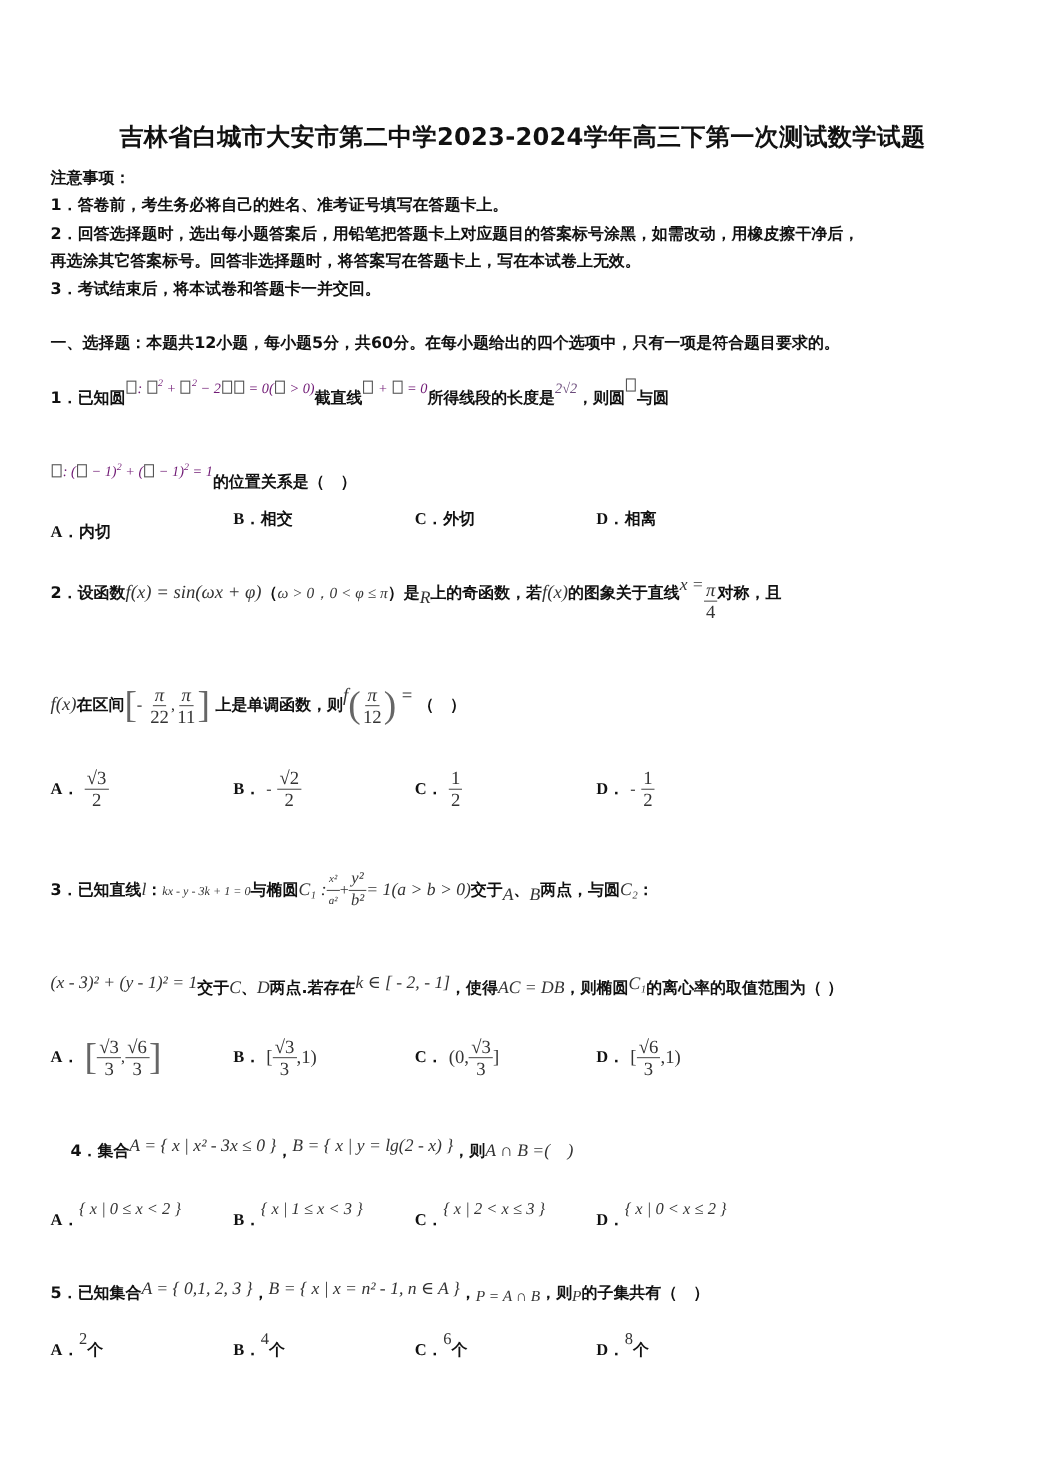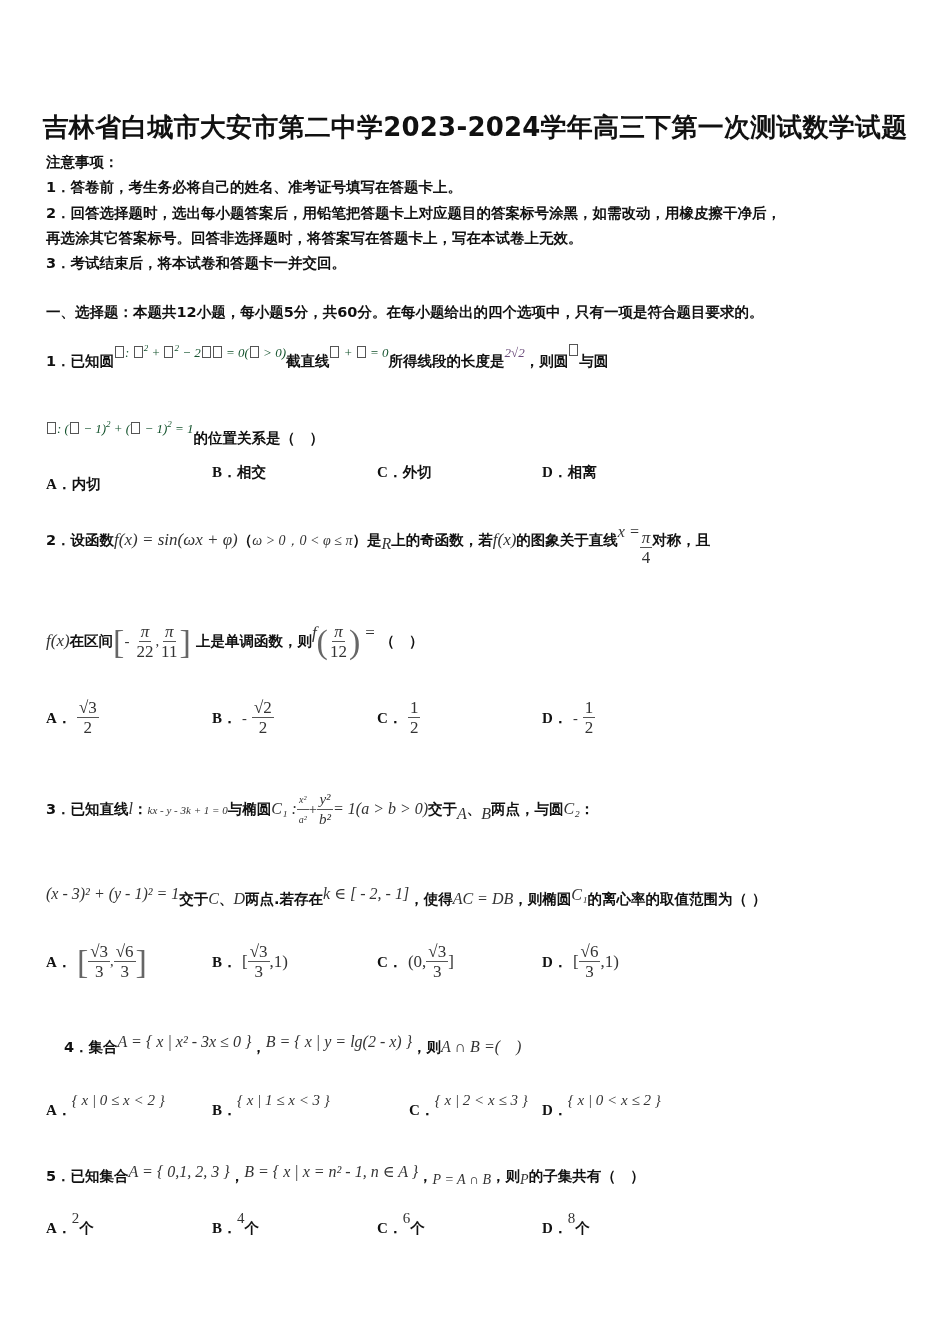--- a/index.html
+++ b/index.html
@@ -1,23 +1,23 @@
 <!DOCTYPE html>
 <html><head>
 <meta charset="utf-8">
 <style>
   html, body { margin: 0; padding: 0; background: #ffffff; }
   body { width: 950px; height: 1344px; position: relative; overflow: hidden;
          font-family: "DejaVu Sans", "Liberation Sans", sans-serif; color: #111; }
   .abs { position: absolute; white-space: nowrap; }
-  .title { left: 0; width: 950px; top: 110px; text-align: center; font-size: 26px; font-weight: bold; letter-spacing: 0.2px; }
+  .title { left: 0; width: 950px; top: 110px; text-align: center; font-size: 22px; font-weight: bold; letter-spacing: 0.2px; }
   .line { font-size: 14.5px; font-weight: bold; line-height: 20px; }
   .math { font-family: "Liberation Serif", "DejaVu Serif", serif; font-weight: normal; color: #333; }
   .mi { font-style: italic; }
-  .mathc { font-family: "Liberation Serif", "DejaVu Serif", serif; font-weight: normal; font-style: italic; color: #14532d; font-size: 13px; }
+  .mathc { font-family: "Liberation Serif", "DejaVu Serif", serif; font-weight: normal; font-style: italic; color: #701a75; font-size: 13px; }
   .box { display: inline-block; width: 7px; height: 10px; border: 1px solid #555; margin: 0 1px; vertical-align: -1px; }
   .sup { font-size: 9px; vertical-align: 6px; }
   .frac { display: inline-flex; flex-direction: column; align-items: center; vertical-align: middle; font-family: "Liberation Serif", serif; font-weight: normal; font-size: 17px; line-height: 19px; color: #333; }
   .frac .num { border-bottom: 1px solid #555; padding: 0 2px; }
   .frac .den { padding: 0 2px; }
   .opt-label { font-family: "Liberation Serif", serif; font-weight: bold; font-size: 15px; }
   .bracket { font-family: "Liberation Serif", serif; font-weight: normal; color: #444; }
   .big { font-size: 34px; font-weight: 100; color: #666; vertical-align: middle; }
 </style>
 </head>
@@ -109,21 +109,21 @@
 <div class="abs line" style="left:542px; top:942px;"><span class="opt-label" style="vertical-align:middle;">D．</span> <span class="math" style="font-size:17px; vertical-align:middle;">[</span><span class="frac">
       <span class="num">√6</span>
       <span class="den">3</span>
     </span><span class="math" style="font-size:17px; vertical-align:middle;">,1)</span></div>
 
 <div class="abs line" style="left:64px; top:1032px;">
   <span>4．</span><span>集合</span><span class="math mi" style="font-size:16px; vertical-align:5px;">A = { x | x² - 3x ≤ 0 }</span><span>，</span><span class="math mi" style="font-size:16px; vertical-align:5px;">B = { x | y = lg(2 - x) }</span><span>，则</span><span class="math mi" style="font-size:16px;">A ∩ B =(　)</span>
 </div>
 <div class="abs line" style="left:46px; top:1090px;"><span class="opt-label">A．</span><span class="math mi" style="font-size:15px; vertical-align:10px;">{ x | 0 ≤ x &lt; 2 }</span></div>
 <div class="abs line" style="left:212px; top:1090px;"><span class="opt-label">B．</span><span class="math mi" style="font-size:15px; vertical-align:10px;">{ x | 1 ≤ x &lt; 3 }</span></div>
-<div class="abs line" style="left:377px; top:1090px;margin-left:32px;"><span class="opt-label">C．</span><span class="math mi" style="font-size:15px; vertical-align:10px;">{ x | 2 &lt; x ≤ 3 }</span></div>
+<div class="abs line" style="left:377px; top:1090px;"><span class="opt-label">C．</span><span class="math mi" style="font-size:15px; vertical-align:10px;">{ x | 2 &lt; x ≤ 3 }</span></div>
 <div class="abs line" style="left:542px; top:1090px;"><span class="opt-label">D．</span><span class="math mi" style="font-size:15px; vertical-align:10px;">{ x | 0 &lt; x ≤ 2 }</span></div>
 
 <div class="abs line" style="left:46px; top:1162px;text-align:right;">
   <span>5．</span><span>已知集合</span><span class="math mi" style="font-size:16px; vertical-align:4px;">A = { 0,1, 2, 3 }</span><span>，</span><span class="math mi" style="font-size:16px; vertical-align:4px;">B = { x | x = n² - 1, n ∈ A }</span><span>，</span><span class="math mi" style="font-size:14px; vertical-align:-3px;">P = A ∩ B</span><span>，则</span><span class="math mi" style="font-size:14px; vertical-align:-3px;">P</span><span>的子集共有（　）</span>
 </div>
 <div class="abs line" style="left:46px; top:1208px;"><span class="opt-label">A．</span><span class="math" style="font-size:15px; vertical-align:10px;">2</span><span>个</span></div>
 <div class="abs line" style="left:212px; top:1208px;"><span class="opt-label">B．</span><span class="math" style="font-size:15px; vertical-align:10px;">4</span><span>个</span></div>
 <div class="abs line" style="left:377px; top:1208px;"><span class="opt-label">C．</span><span class="math" style="font-size:15px; vertical-align:10px;">6</span><span>个</span></div>
 <div class="abs line" style="left:542px; top:1208px;"><span class="opt-label">D．</span><span class="math" style="font-size:15px; vertical-align:10px;">8</span><span>个</span></div>
 

